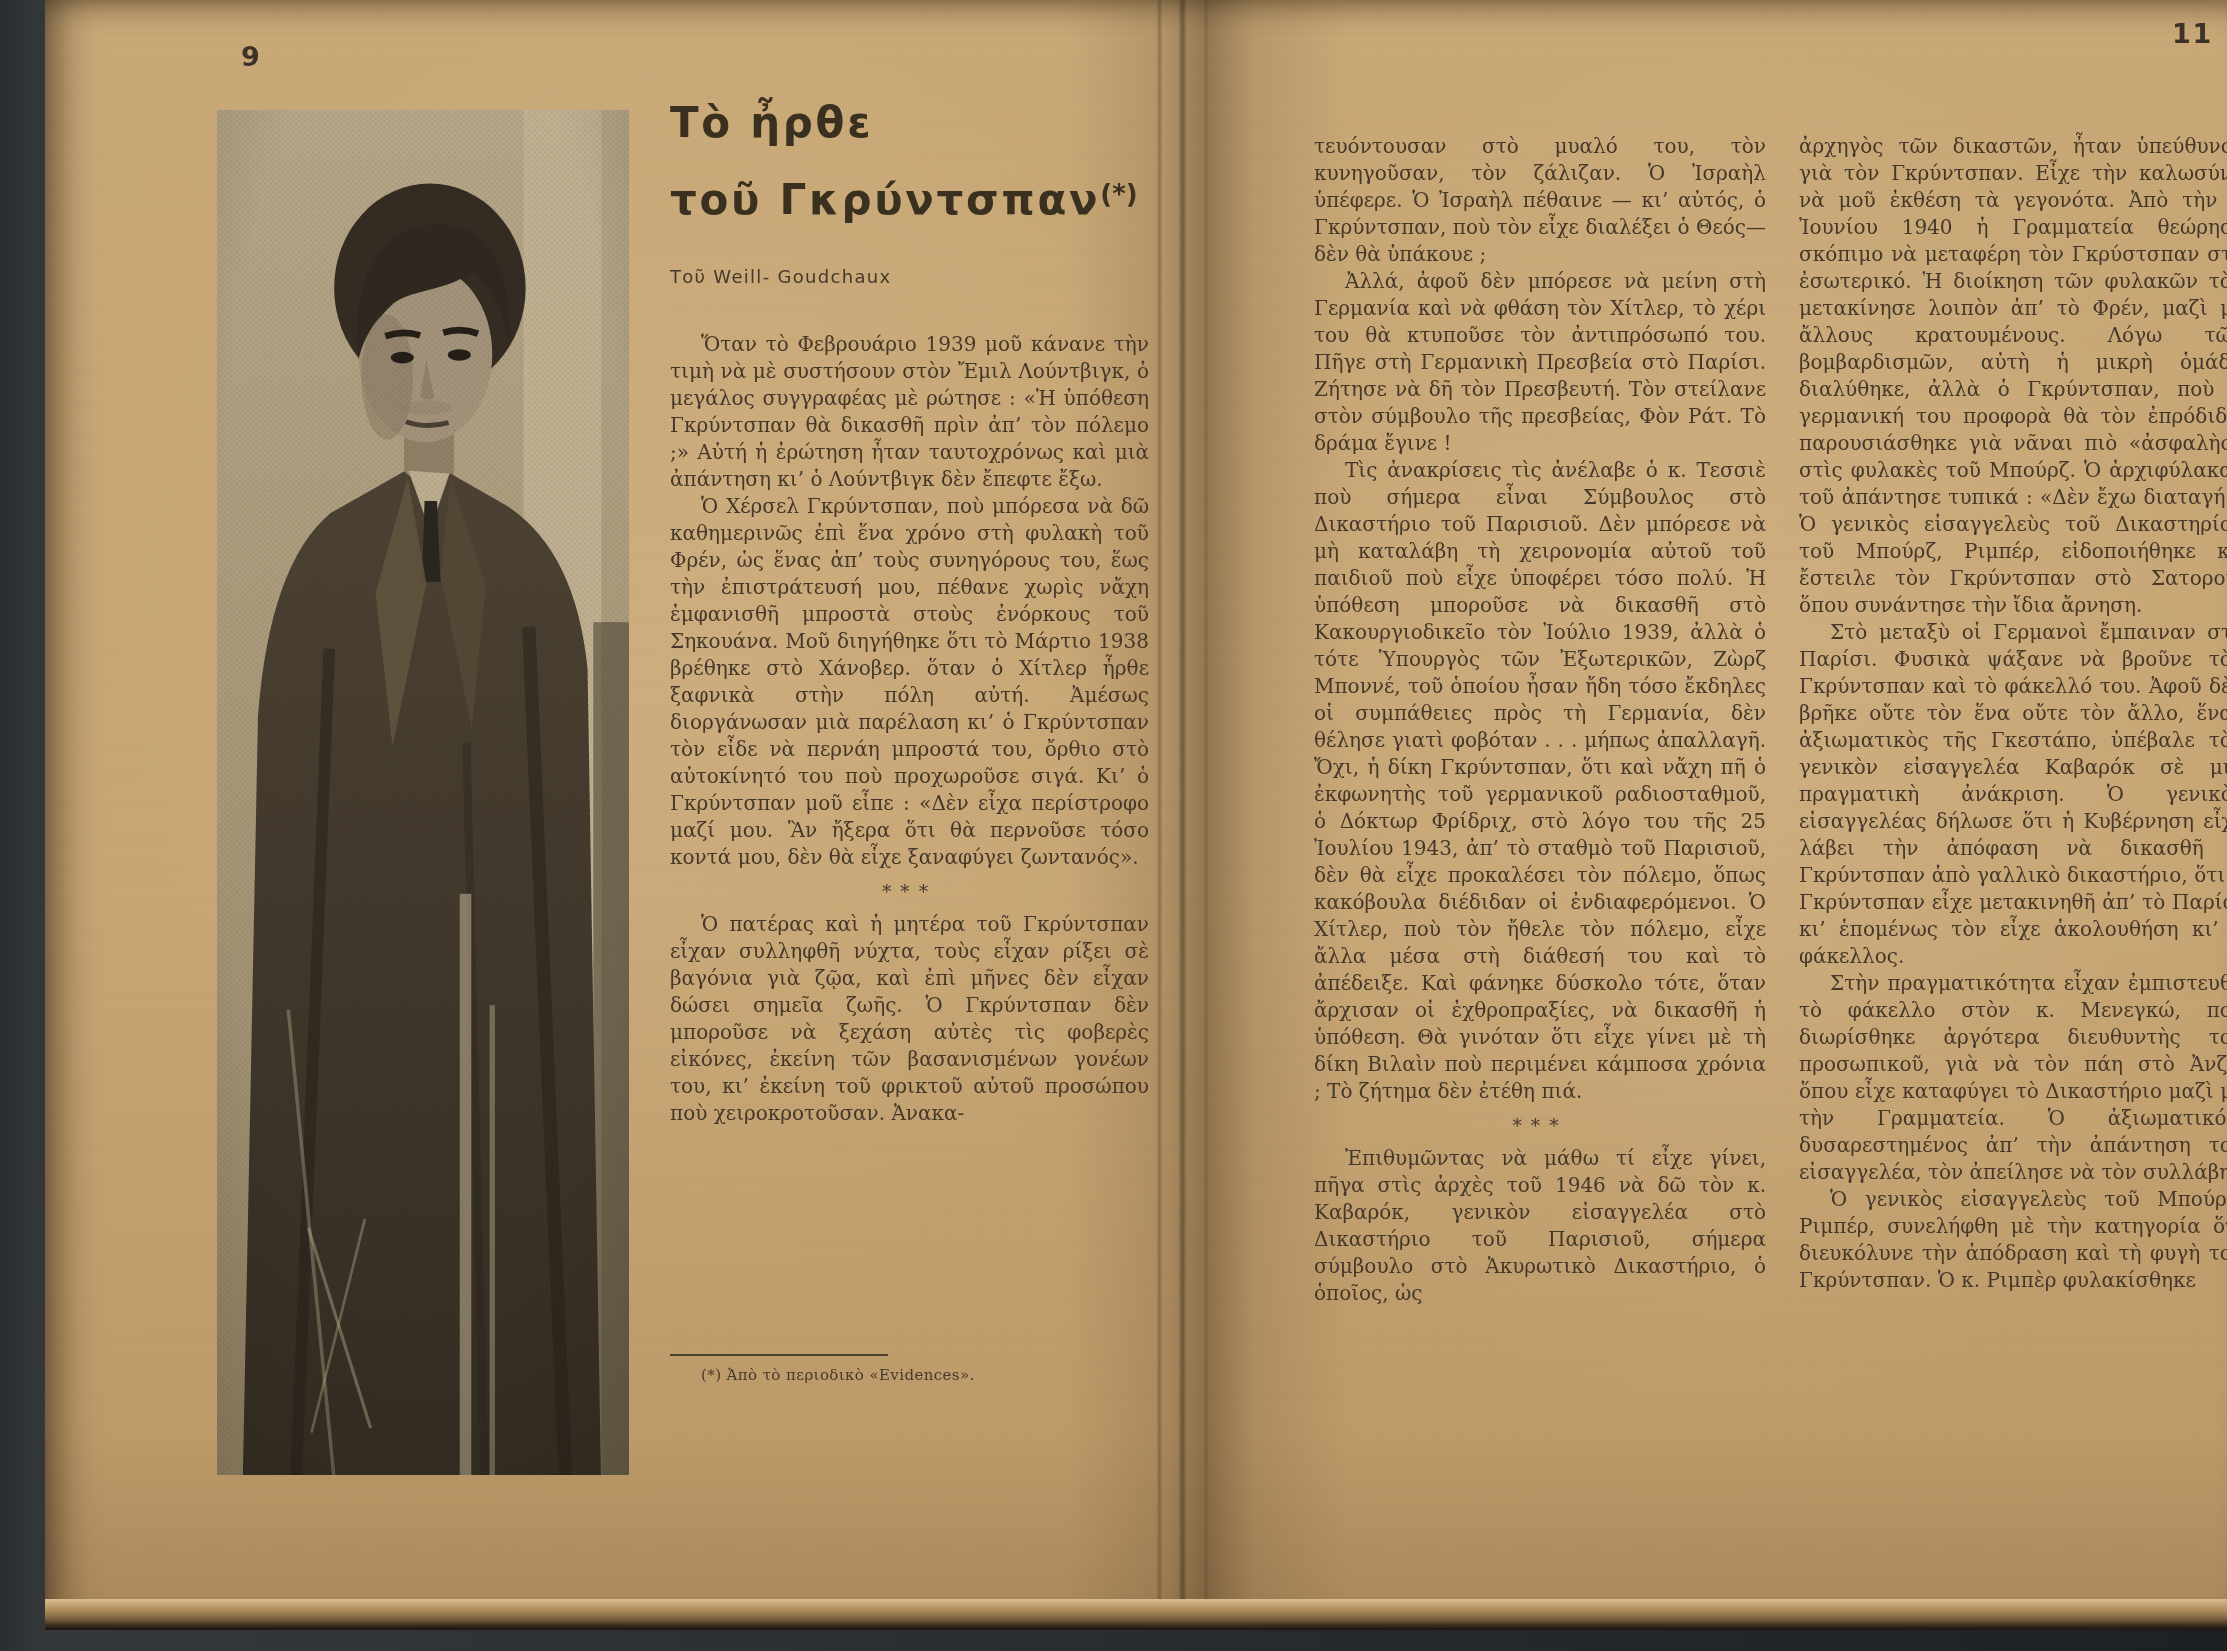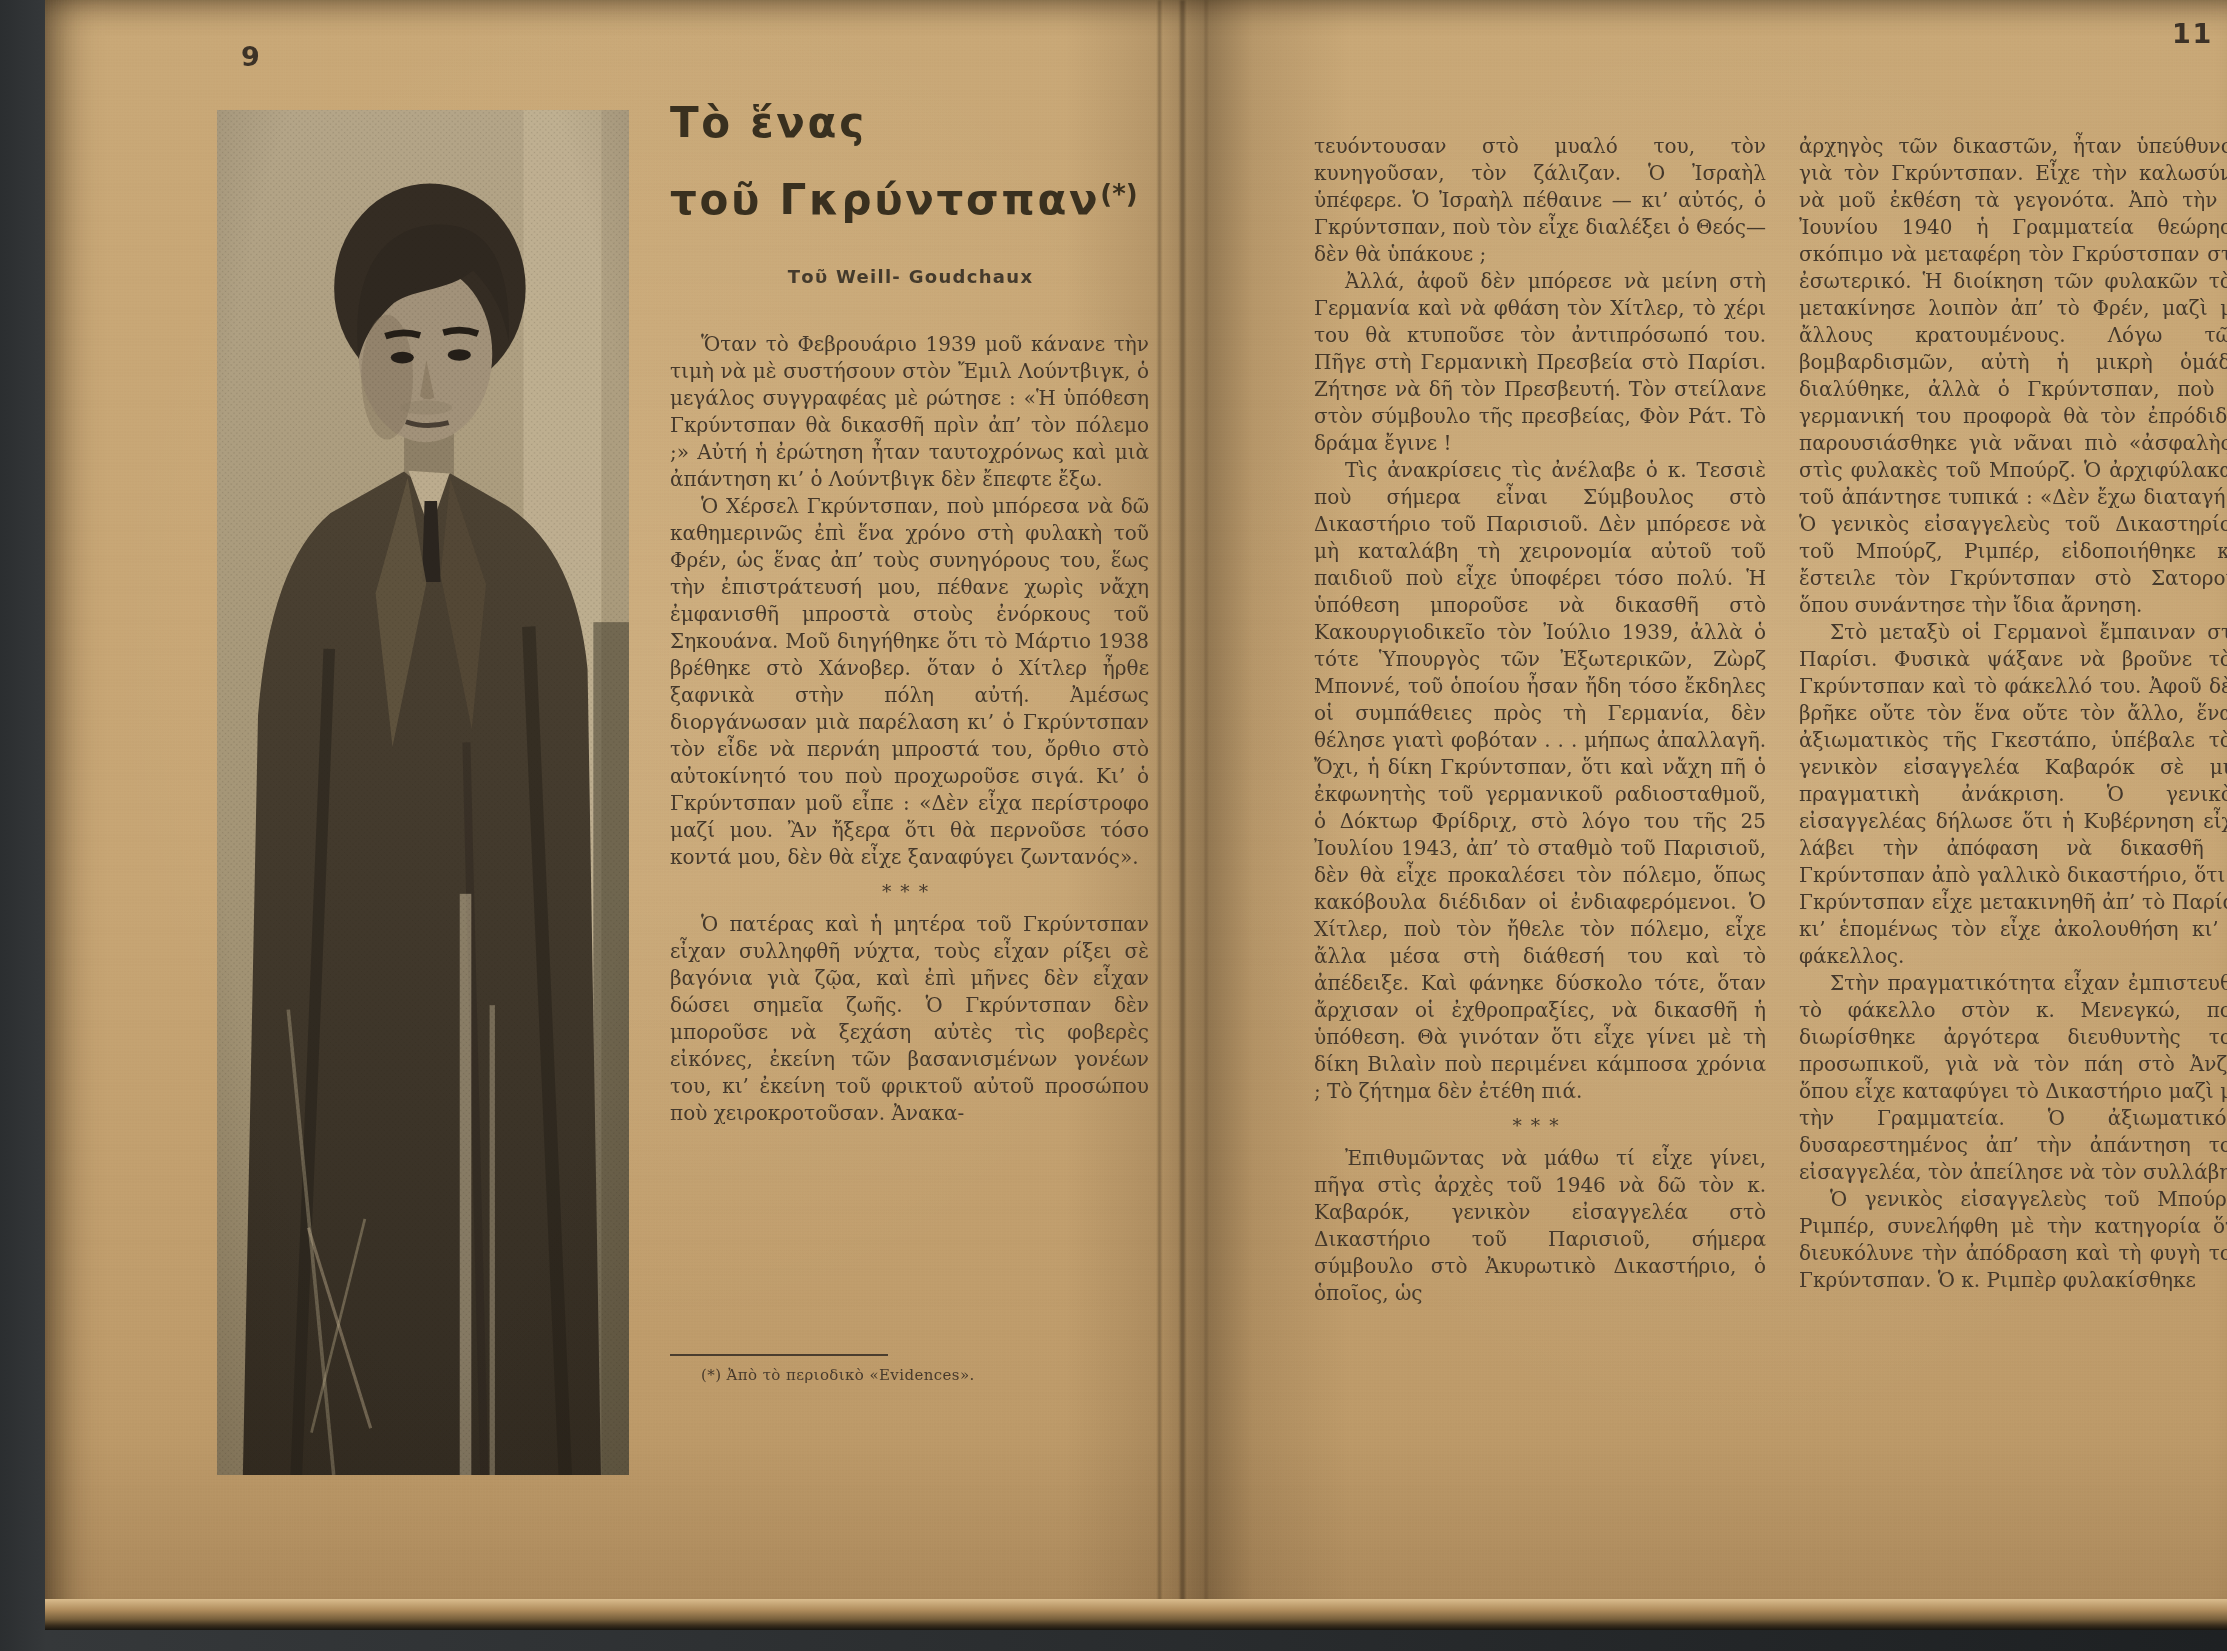--- a/index.html
+++ b/index.html
@@ -53,22 +53,22 @@
   #photo{position:absolute;left:172px;top:110px;width:412px;height:1365px;}
   
   #title-block{position:absolute;left:625px;top:102px;width:481px;color:#39301f;}
   .title-line{
     font-family:"DejaVu Sans", sans-serif;font-weight:bold;
     font-size:42px;letter-spacing:2.7px;line-height:1.0;white-space:nowrap;
   }
   #title-line-2{margin-top:35px;}
   .title-ref{font-size:26px;vertical-align:10.7px;letter-spacing:0;}
   #byline{
-    position:absolute;left:625px;top:266px;width:481px;text-align:center;
-    font-family:"DejaVu Sans", sans-serif;font-weight:bold;
+    position:absolute;left:625px;top:266px;width:481px;text-align:left;
+    font-family:"DejaVu Sans", sans-serif;font-weight:normal;
     font-size:18px;letter-spacing:1.3px;color:#443a2c;
   }
   
   .col{
     position:absolute;color:#44382b;font-size:20px;line-height:27px;
     text-align:justify;
   }
   .col p{margin:0;text-indent:31px;}
   .col p.noindent{text-indent:0;}
   #col-left{left:625px;top:331px;width:479px;}
@@ -150,21 +150,21 @@
         <rect x="545" y="1760" width="26" height="1305" fill="#d4c4a2" opacity="0.5"></rect>
         <rect x="612" y="2010" width="12" height="1055" fill="#cdbd9d" opacity="0.4"></rect>
         <path d="M 205 2510 L 345 2960" stroke="#bfae8d" stroke-width="7" opacity="0.45" fill="none"></path>
         <path d="M 332 2490 L 212 2970" stroke="#bfae8d" stroke-width="6" opacity="0.4" fill="none"></path>
       </g>
       <rect x="0" y="0" width="925" height="3065" fill="url(#dots)"></rect>
       <rect x="0" y="0" width="925" height="3065" fill="url(#vign)"></rect>
     </svg>
 
     <div id="title-block">
-      <div class="title-line" id="title-line-1">Τὸ ἕνας</div>
+      <div class="title-line" id="title-line-1">Τὸ ἦρθε</div>
       <div class="title-line" id="title-line-2"><span>τοῦ Γκρύντσπαν</span><span class="title-ref">(*)</span></div>
     </div>
     <div id="byline">Τοῦ  Weill- Goudchaux</div>
 
     <div class="col" id="col-left">
       <p>Ὅταν τὸ Φεβρουάριο 1939 μοῦ κάνανε τὴν τιμὴ νὰ μὲ συστήσουν στὸν Ἔμιλ Λούντβιγκ, ὁ μεγάλος συγγραφέας μὲ ρώτησε : «Ἡ ὑπόθεση Γκρύντσπαν θὰ δικασθῆ πρὶν ἀπ’ τὸν πόλεμο ;» Αὐτή ἡ ἐρώτηση ἦταν ταυτοχρόνως καὶ μιὰ ἀπάντηση κι’ ὁ Λούντβιγκ δὲν ἔπεφτε ἔξω.</p>
       <p>Ὁ Χέρσελ Γκρύντσπαν, ποὺ μπόρεσα νὰ δῶ καθημερινῶς ἐπὶ ἕνα χρόνο στὴ φυλακὴ τοῦ Φρέν, ὡς ἕνας ἀπ’ τοὺς συνηγόρους του, ἕως τὴν ἐπιστράτευσή μου, πέθανε χωρὶς νἄχη ἐμφανισθῆ μπροστὰ στοὺς ἐνόρκους τοῦ Σηκουάνα. Μοῦ διηγήθηκε ὅτι τὸ Μάρτιο 1938 βρέθηκε στὸ Χάνοβερ. ὅταν ὁ Χίτλερ ἦρθε ξαφνικὰ στὴν πόλη αὐτή. Ἀμέσως διοργάνωσαν μιὰ παρέλαση κι’ ὁ Γκρύντσπαν τὸν εἶδε νὰ περνάη μπροστά του, ὄρθιο στὸ αὐτοκίνητό του ποὺ προχωροῦσε σιγά. Κι’ ὁ Γκρύντσπαν μοῦ εἶπε : «Δὲν εἶχα περίστροφο μαζί μου. Ἂν ἤξερα ὅτι θὰ περνοῦσε τόσο κοντά μου, δὲν θὰ εἶχε ξαναφύγει ζωντανός».</p>
       <p class="separator">***</p>
       <p>Ὁ πατέρας καὶ ἡ μητέρα τοῦ Γκρύντσπαν εἶχαν συλληφθῆ νύχτα, τοὺς εἶχαν ρίξει σὲ βαγόνια γιὰ ζῷα, καὶ ἐπὶ μῆνες δὲν εἶχαν δώσει σημεῖα ζωῆς. Ὁ Γκρύντσπαν δὲν μποροῦσε νὰ ξεχάση αὐτὲς τὶς φοβερὲς εἰκόνες, ἐκείνη τῶν βασανισμένων γονέων του, κι’ ἐκείνη τοῦ φρικτοῦ αὐτοῦ προσώπου ποὺ χειροκροτοῦσαν. Ἀνακα-</p>
     </div>

